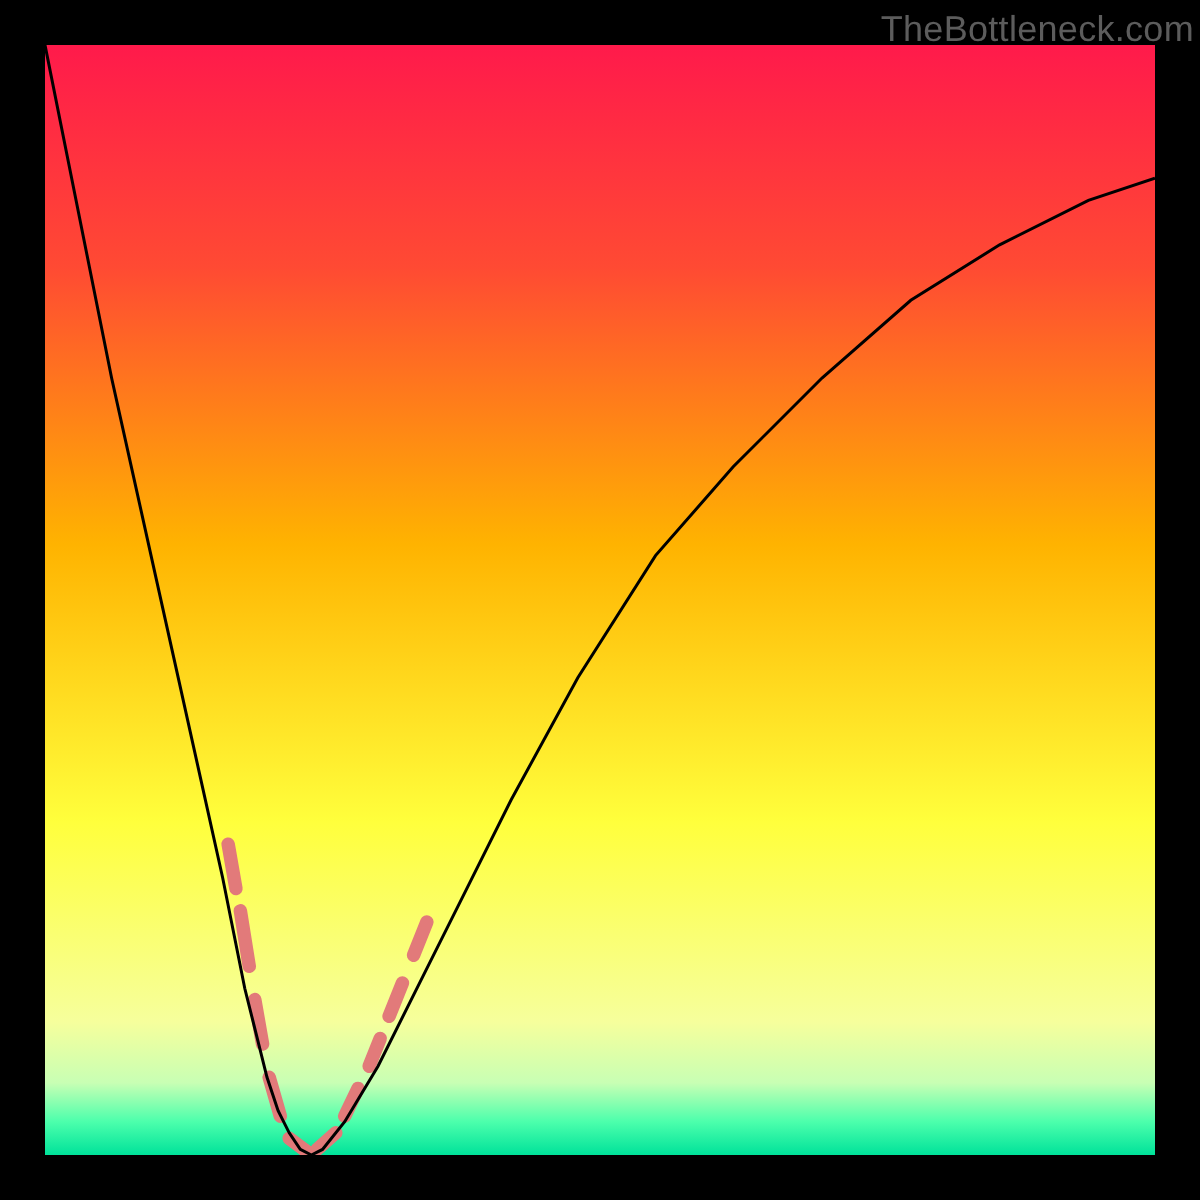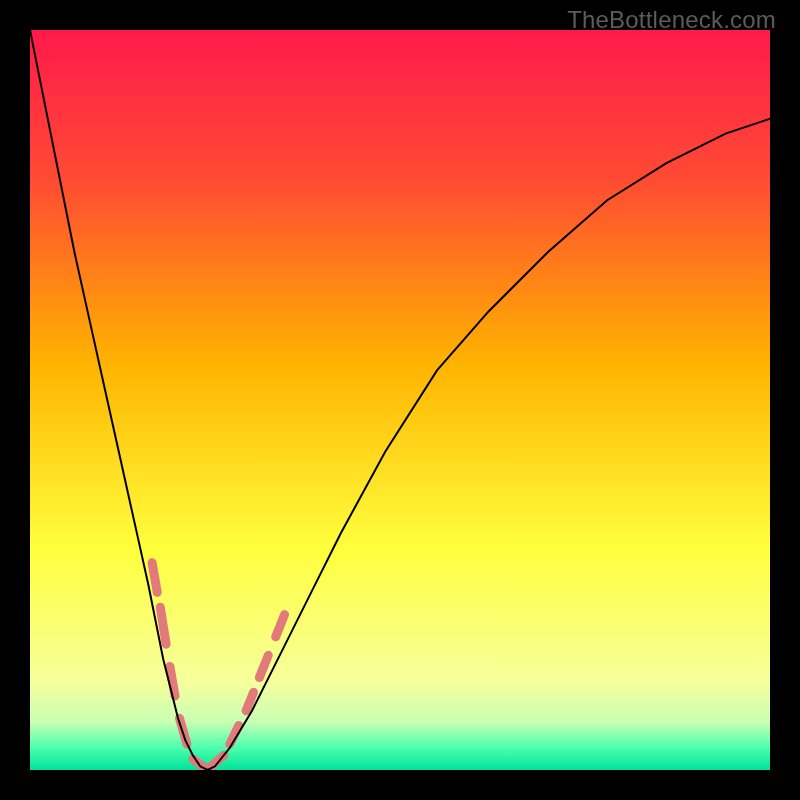--- a/index.html
+++ b/index.html
@@ -22,21 +22,21 @@
   .plot-area {
     position: absolute;
     left: 0;
     top: 0;
     width: 740px;
     height: 740px;
   }
   .watermark {
     position: absolute;
     top: 6px;
-    right: 24px;
+    right: 4px;
     color: #5c5c5c;
     font-size: 24px;
     font-weight: 500;
     letter-spacing: 0.2px;
     user-select: none;
   }
   svg {
     display: block;
   }
 </style>

